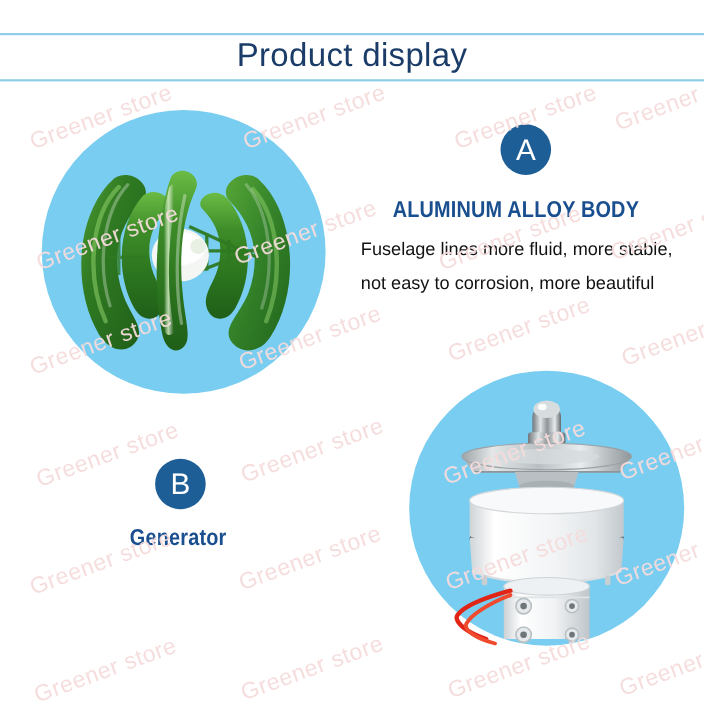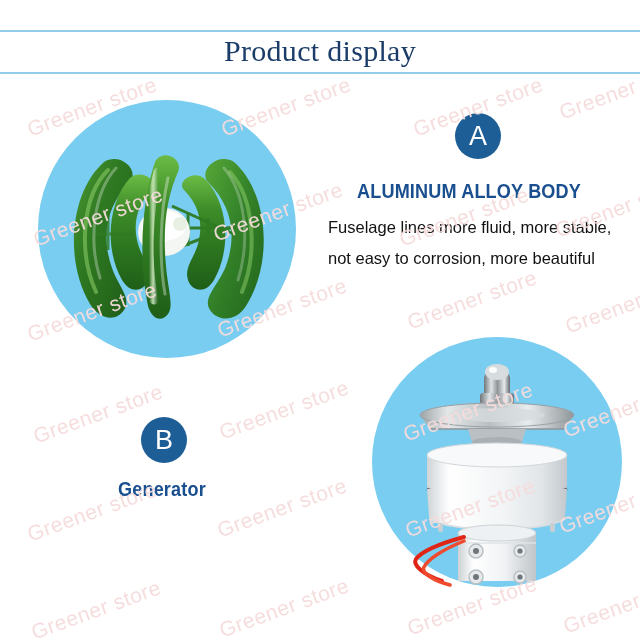--- a/index.html
+++ b/index.html
@@ -52,21 +52,21 @@
     position: absolute;
     left: 0;
     top: 50%;
     transform: translateY(-52%);
     width: 100%;
     text-align: center;
     color: #1b3c68;
     font-size: 30px;
     font-weight: 400;
     letter-spacing: 0.3px;
-    font-family: Liberation Serif, serif;
+    font-family: Liberation Sans, sans-serif;
   }
 
   
   .photo-circle {
     position: absolute;
     border-radius: 50%;
     z-index: 5;
   }
   #turbine-circle {
     left: 38px;

